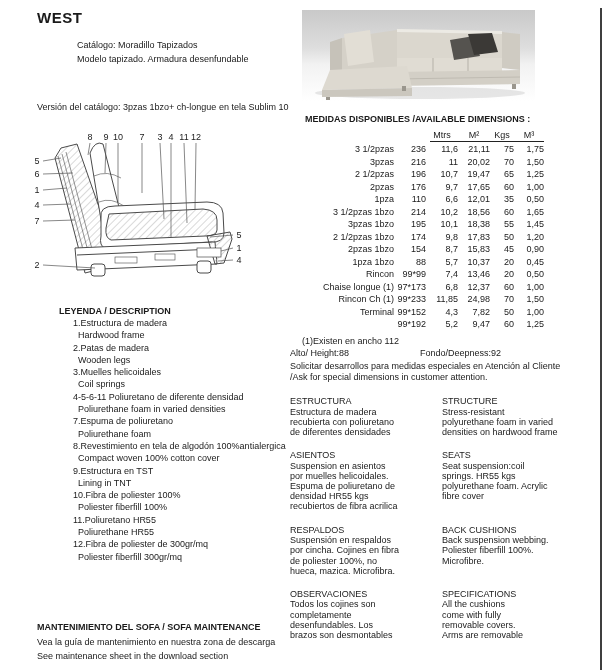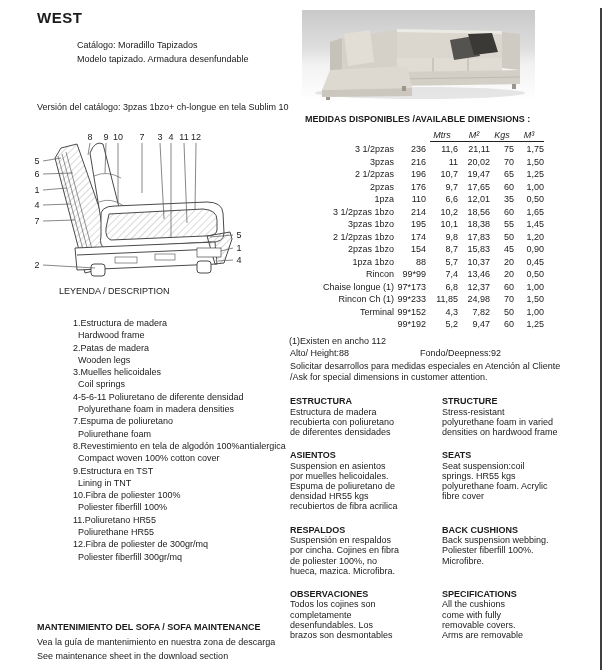--- a/index.html
+++ b/index.html
@@ -12,43 +12,43 @@
   
   #title{left:37px;top:9px;font-size:15px;font-weight:bold;letter-spacing:.5px;}
   #catalog{left:37px;top:38px;line-height:14px;margin-left:40px;}
   #version{left:37px;top:78px;margin-top:24px;}
   
   #page-border{left:600px;top:8px;width:2px;height:662px;background:#3f3f3f;}
   
   #diagram{left:25px;top:118px;}
   #diagram text{font-family:"Liberation Sans",sans-serif;font-size:9px;fill:#222;}
   
-  #legend-title{left:37px;top:286px;font-weight:normal;padding-left:22px;}
+  #legend-title{left:37px;top:306px;font-weight:bold;padding-left:22px;}
   #legend{left:37px;top:317px;width:250px;}
   .legend-item div{line-height:12.3px;margin-left:36px;}
   .l-en{padding-left:5px;}
   
   #photo{left:302px;top:10px;}
   
   #dim-title{left:290px;top:114px;font-weight:bold;margin-left:15px;}
-  #dim-head{left:290px;top:130px;width:254px;display:grid;grid-template-columns:104px 32px 32px 32px 24px 30px;font-style:italic;}
+  #dim-head{left:290px;top:130px;width:254px;display:grid;grid-template-columns:104px 32px 32px 32px 24px 30px;}
   #dim-head span{text-align:center;}
   #dim-underline{left:430px;top:141px;width:114px;height:1px;background:#222;}
   #dim-rows{left:290px;top:144px;width:254px;}
   .dim-row{display:grid;grid-template-columns:104px 32px 32px 32px 24px 30px;height:12.5px;align-items:baseline;}
   .dim-row .cn{text-align:right;}
   .dim-row .cr{text-align:right;}
-  #dim-footnote{left:289px;top:336px;}
+  #dim-footnote{left:302px;top:336px;}
   #dim-hd{left:290px;top:348px;width:254px;}
   #fondo-label{position:absolute;left:105px;top:0;padding-left:25px;}
   #dim-note{left:290px;top:361px;line-height:11px;}
   
   #specs{left:290px;top:396px;width:286px;}
   .spec-section{display:grid;grid-template-columns:152px 128px;margin-bottom:13px;}
-  .spec-title{font-weight:bold;line-height:10.5px;}
+  .spec-title{font-weight:normal;line-height:10.5px;}
   .spec-body{white-space:pre-line;line-height:10.2px;}
   
   #maint-title{left:37px;top:622px;font-weight:bold;}
   #maint-lines{left:37px;top:636px;line-height:13.5px;}
 </style>
 </head>
 <body>
 
 <div id="page-border" class="abs"></div>
 
@@ -177,21 +177,21 @@
       <div class="l-en">Wooden legs</div>
     </div>
 
     <div class="legend-item">
       <div class="l-es">3.Muelles helicoidales</div>
       <div class="l-en">Coil springs</div>
     </div>
 
     <div class="legend-item">
       <div class="l-es">4-5-6-11 Poliuretano de diferente densidad</div>
-      <div class="l-en">Polyurethane foam in madera densities</div>
+      <div class="l-en">Poliurethane foam in varied densities</div>
     </div>
 
     <div class="legend-item">
       <div class="l-es">7.Espuma de poliuretano</div>
       <div class="l-en">Poliurethane foam</div>
     </div>
 
     <div class="legend-item">
       <div class="l-es">8.Revestimiento en tela de algodón 100%antialergica</div>
       <div class="l-en">Compact woven 100% cotton cover</div>

